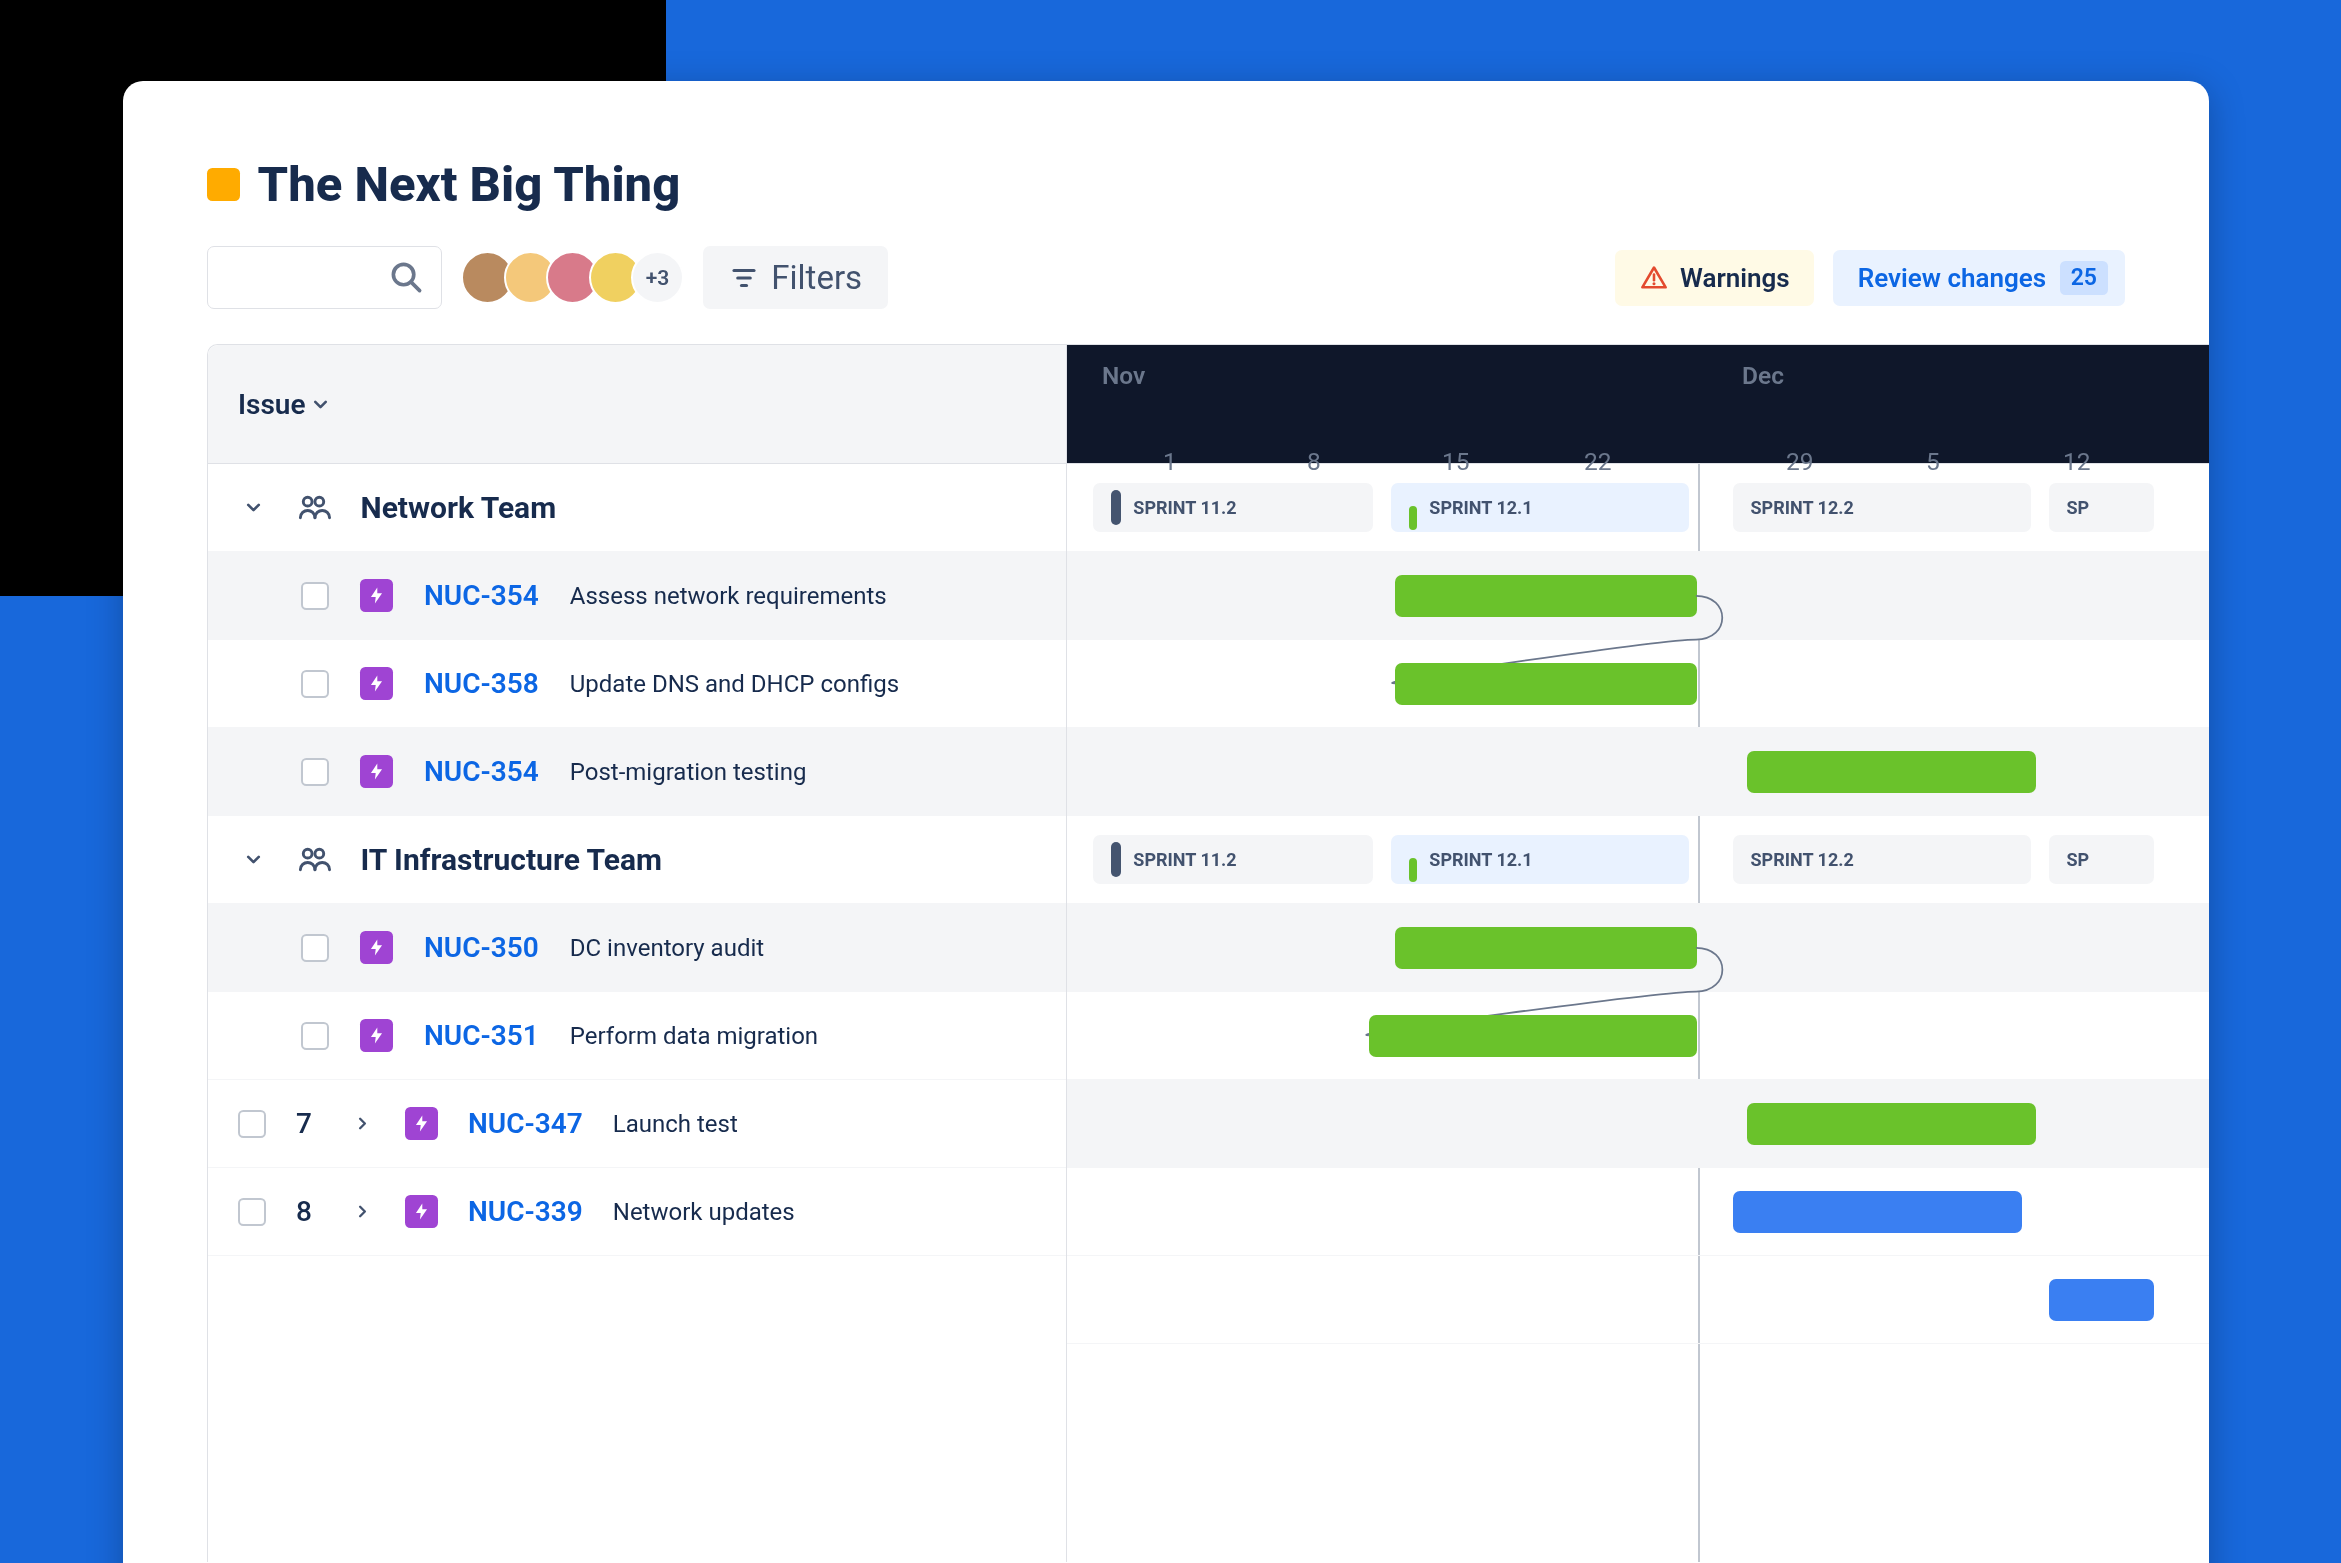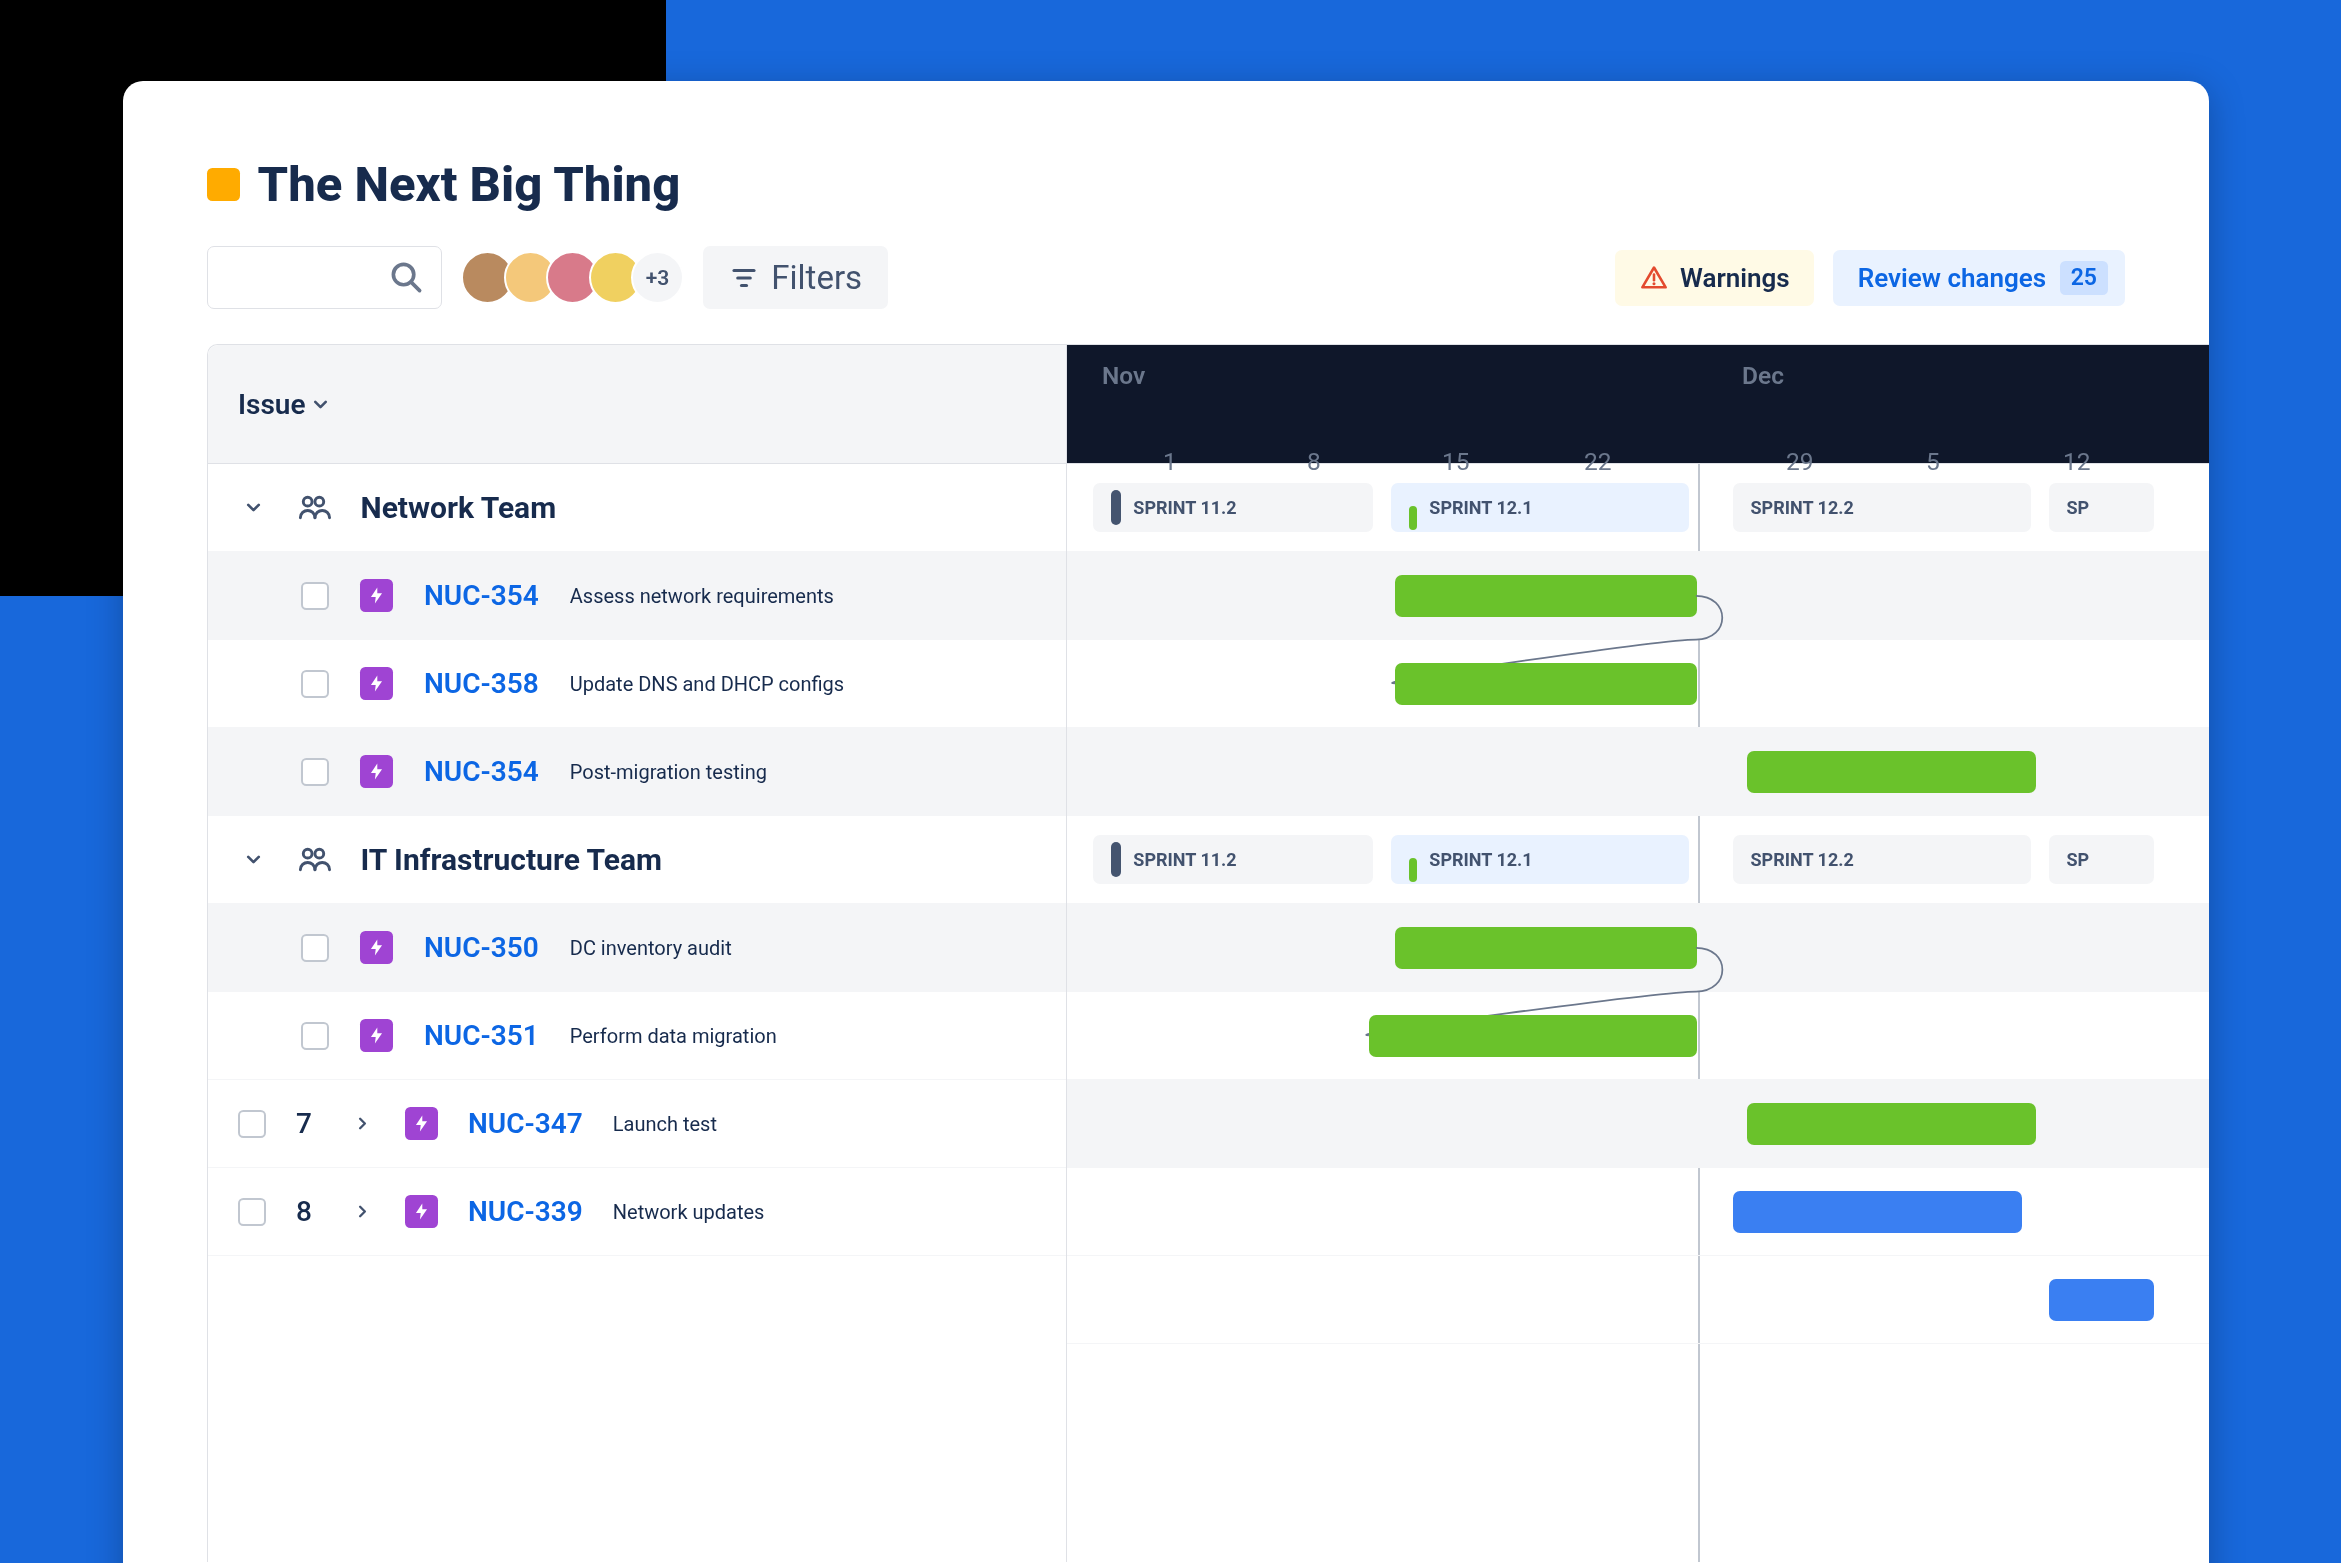--- a/index.html
+++ b/index.html
@@ -42,21 +42,21 @@
 
   .group-row { height: 88px; display:flex; align-items:center; padding-left:33px; gap:30px; border-bottom:0.9px solid #f4f5f7; }
   .issue-row { height:88px; display:flex; align-items:center; padding-left:93px; gap:31px; border-bottom:0.9px solid #f4f5f7; }
   .issue-row.alt { background:#f4f5f7; }
   .group-row.top-level { padding-left: 30px; }
 
   .chevron { width:24.5px; height:24.5px; display:flex; align-items:center; justify-content:center; }
   .checkbox { width:28px; height:28px; border:2.6px solid #c1c7d0; border-radius:5.3px; background:#fff; flex:none; }
   .epic-icon { width:33px; height:33px; border-radius:5.3px; background:#9f44d3; display:flex; align-items:center; justify-content:center; flex:none; }
   .issue-key { color:#0c66e4; font-size:28px; font-weight:600; }
-  .issue-title { color:#172b4d; font-size:20px; }
+  .issue-title { color:#172b4d; font-size:24px; }
   .group-title { color:#172b4d; font-size:30px; font-weight:700; }
   .order-num { color:#172b4d; font-size:28px; font-weight:500; width:24.5px; }
 
   .gantt-row { height:88px; position:relative; border-bottom:0.9px solid #f4f5f7; }
   .gantt-row.alt { background:#f4f5f7; }
 
   .sprint-lane { height:88px; position:relative; border-bottom:0.9px solid #f4f5f7; }
   .sprint-chip { position:absolute; top:19px; height:49px; border-radius:7px; display:flex; align-items:center; gap:12.3px; padding:0 17.5px; font-size:18px; font-weight:700; color:#42526e; background:#f4f5f7; }
   .sprint-chip.active { background:#e9f2ff; color:#42526e;gap:12px; }
   .sprint-handle { width:10.5px; height:35px; border-radius:5.3px; background:#44546f; }

